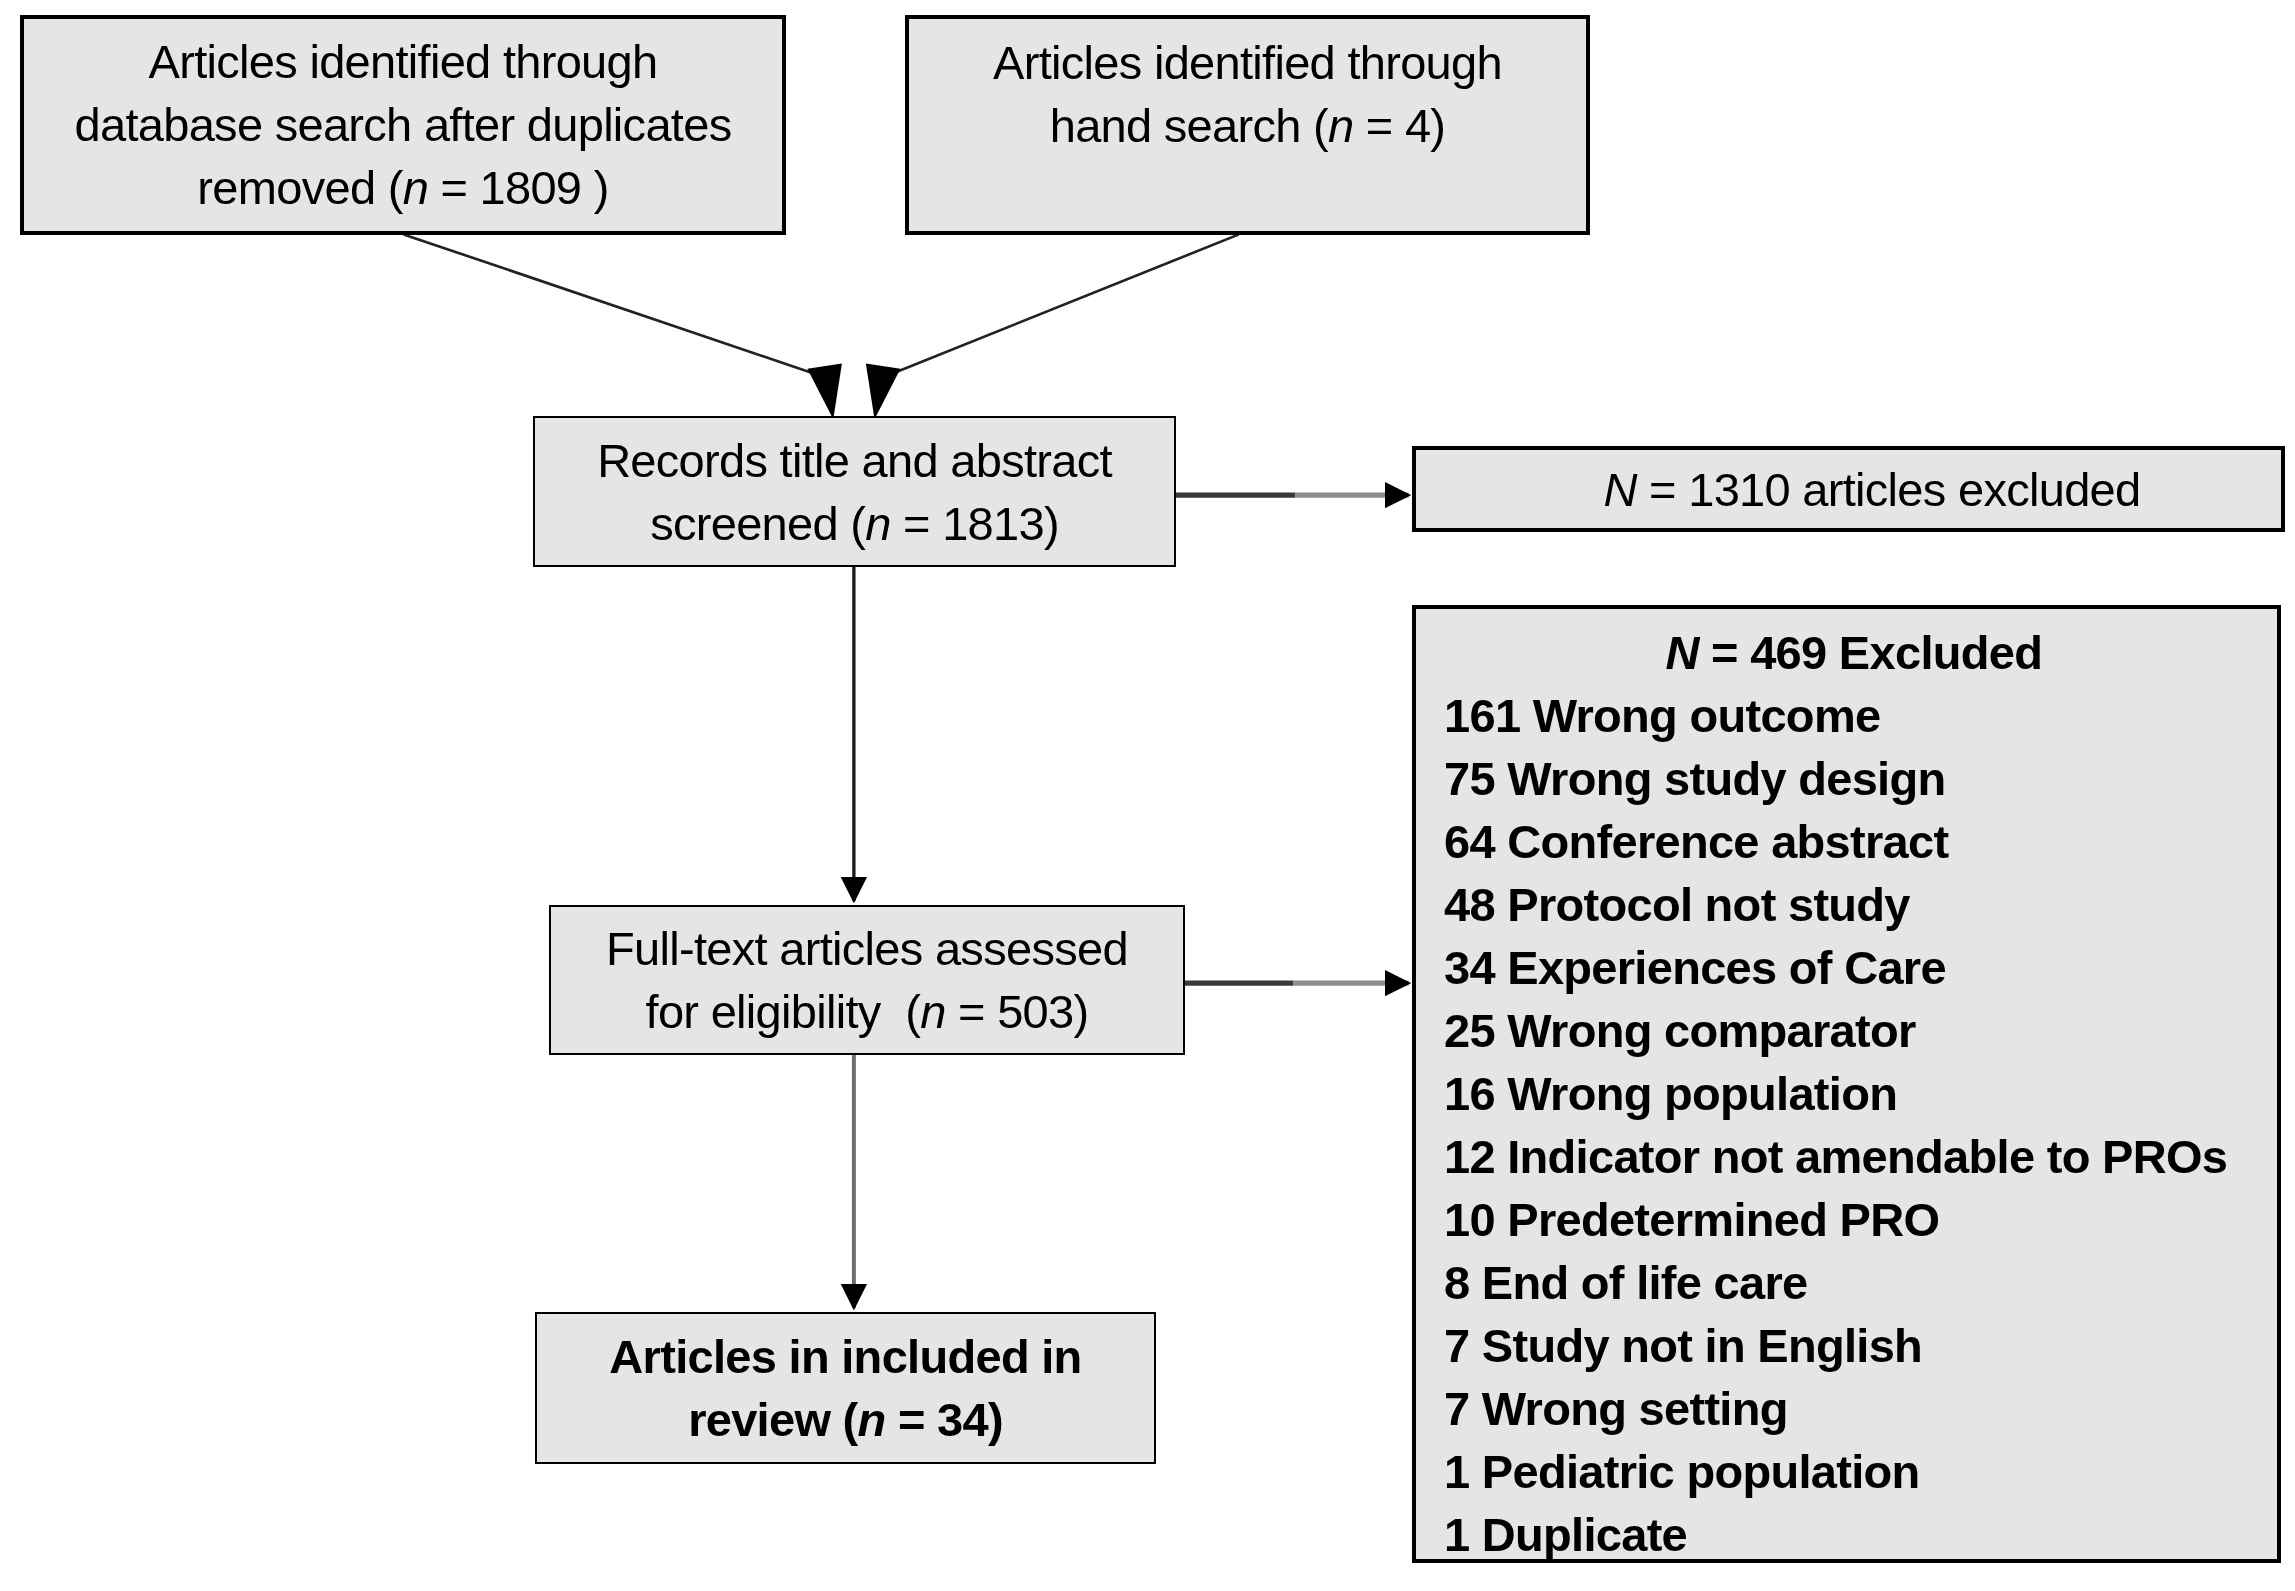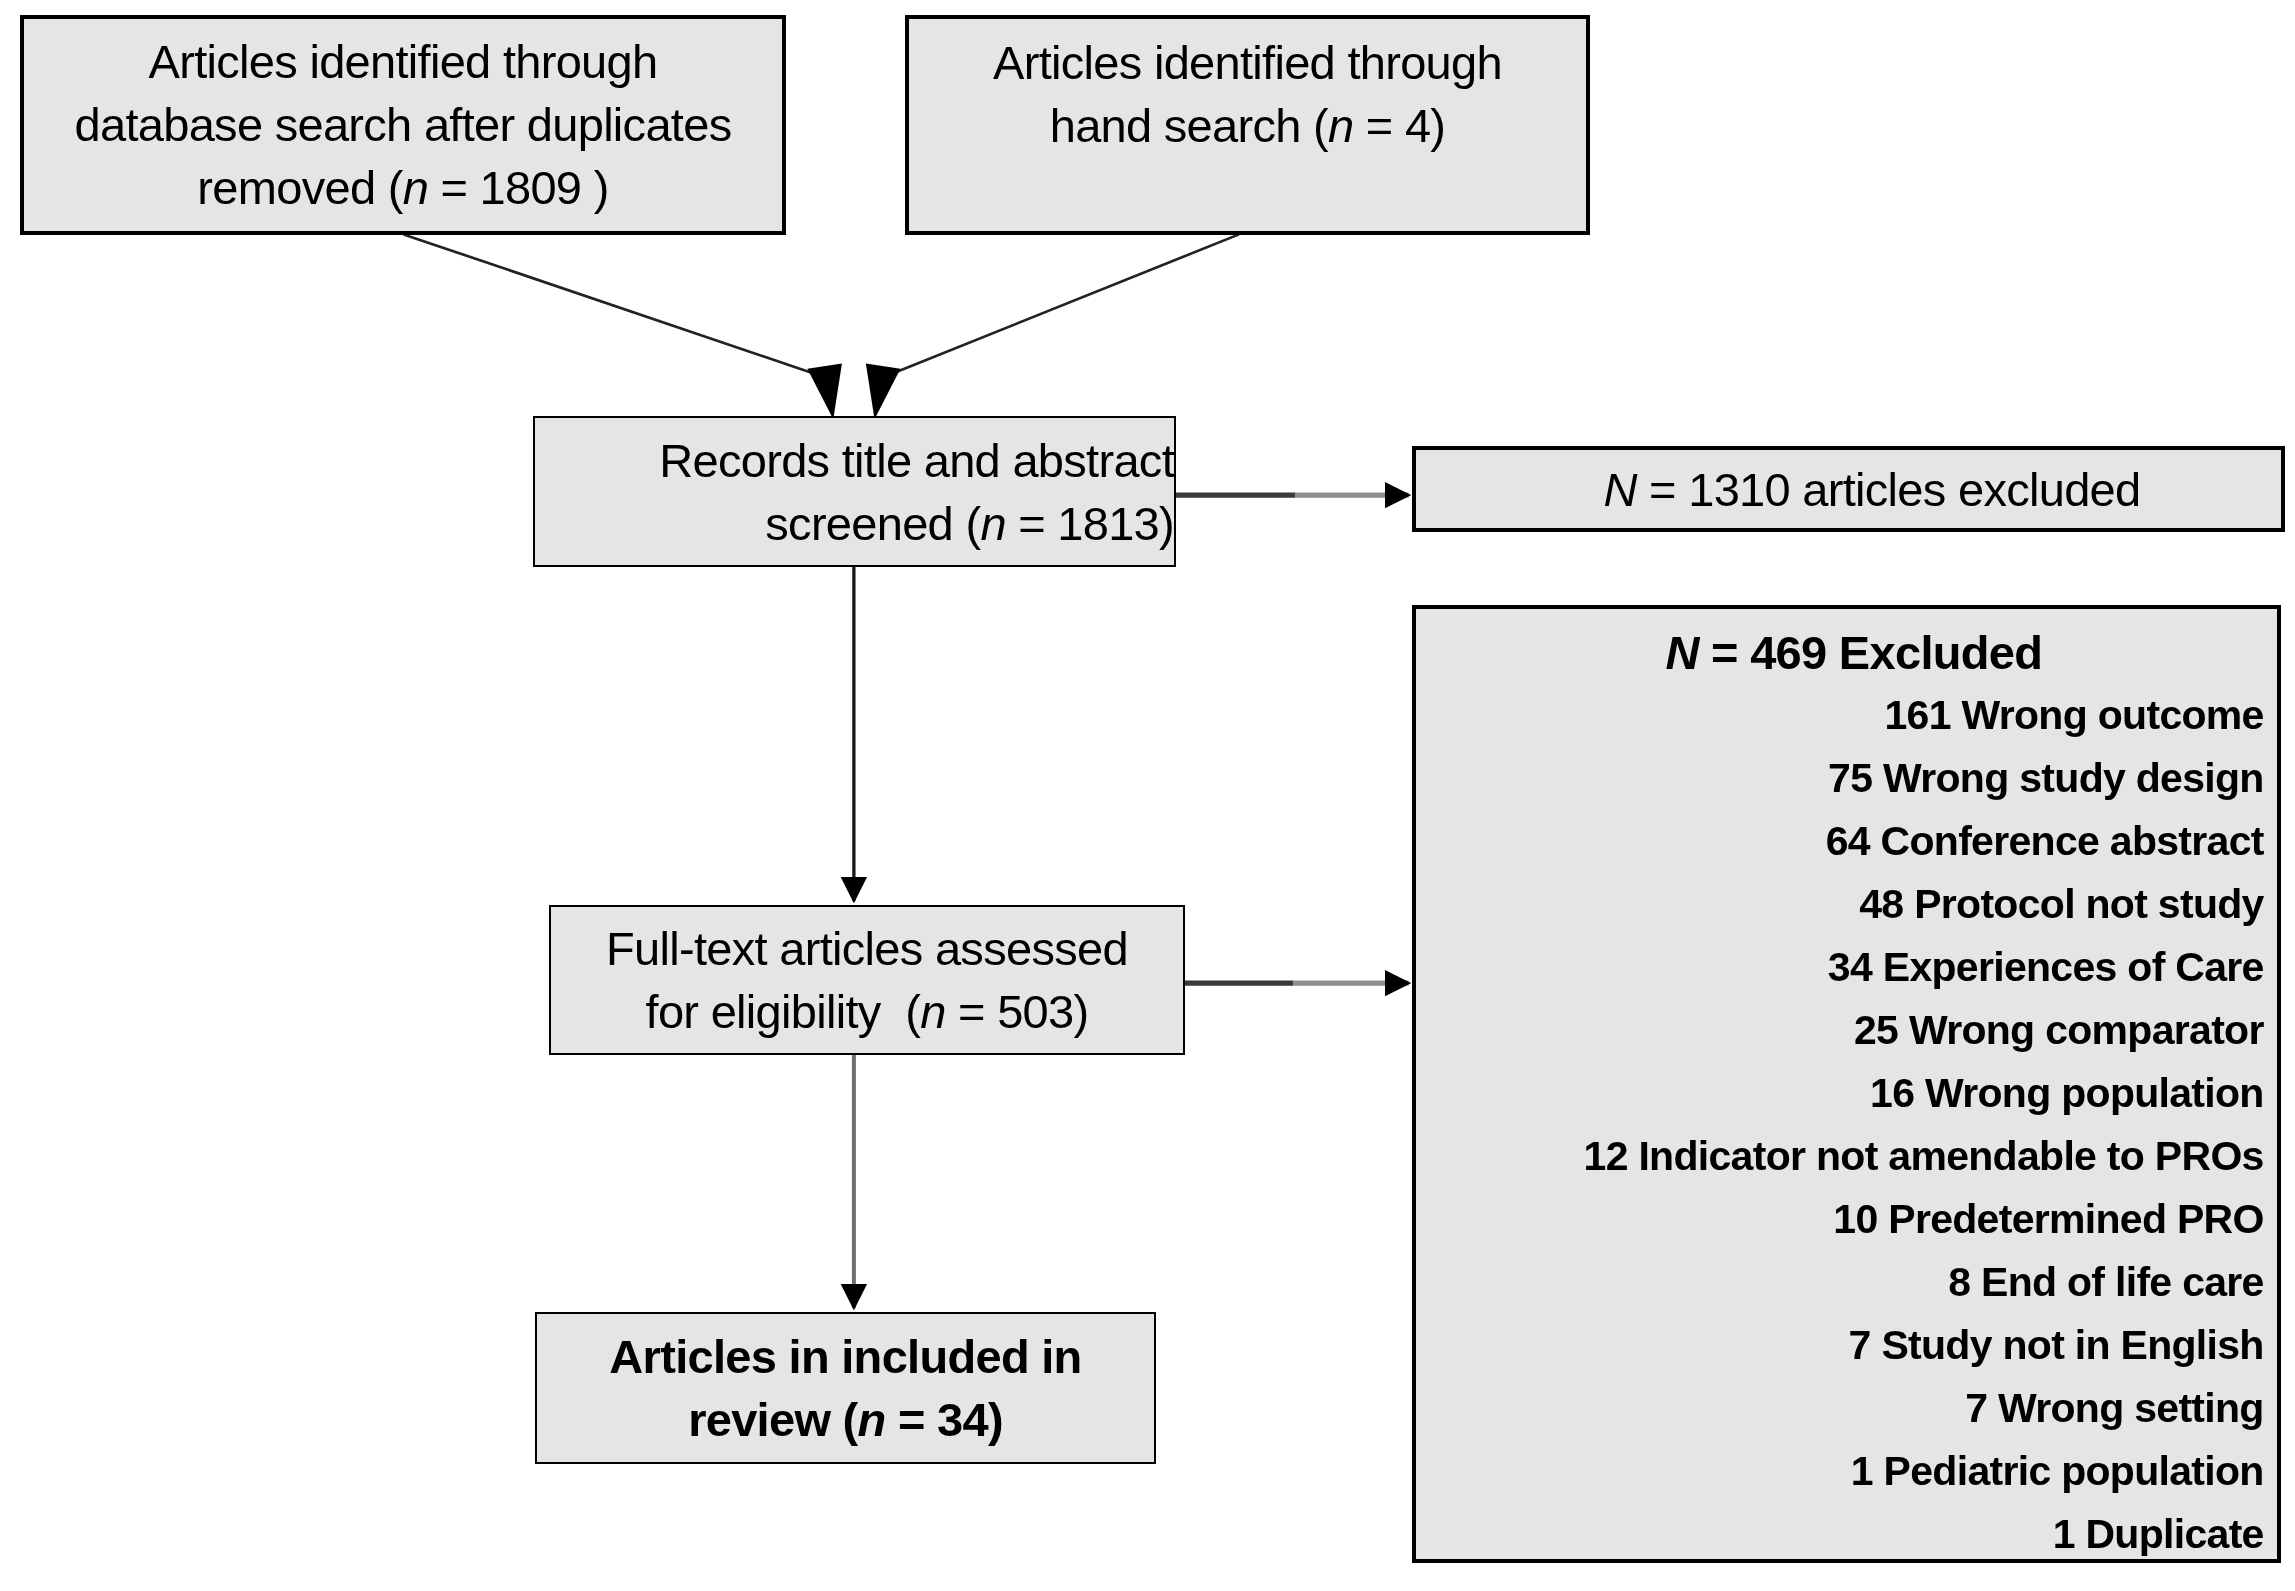--- a/index.html
+++ b/index.html
@@ -26,36 +26,36 @@
   .line {
     font-size: 47px;
     line-height: 63px;
     letter-spacing: -0.7px;
     white-space: pre;
     text-align: center;
   }
   .it { font-style: italic; }
   .b1 { left: 20px;   top: 14.6px;   width: 766px; height: 220px; }
   .b2 { left: 905px; top: 14.6px;   width: 685px; height: 220px; justify-content: flex-start; padding-top: 12px; }
-  .b3 { left: 533px;  top: 416px;  width: 643px;  height: 151px; border-width: 2.7px; align-items: flex-end; }
+  .b3 { left: 533px;  top: 416px;  width: 643px;  height: 151px; border-width: 2.7px; }
   .b4 { left: 1412px; top: 446px;  width: 873px; height: 86px; padding-left: 47px; }
   .b5 { left: 549px;  top: 905px; width: 636px;  height: 150px; border-width: 2.7px; }
   .b6 {
     left: 1412px; top: 605px; width: 869px; height: 958px;
     justify-content: flex-start; align-items: stretch;
     padding: 12px 13.3px 0 28px;
     font-weight: bold;
   }
   .b6 .hdr { text-align: center; }
   .reason {
-    font-size: 41px;
+    font-size: 47px;
     line-height: 63px;
     letter-spacing: -0.7px;
     white-space: pre;
-    text-align: right;
+    text-align: left;
   }
   .b7 { left: 535px;  top: 1312px; width: 621px;  height: 152px; border-width: 2.7px; font-weight: bold; }
 </style>
 </head>
 <body>
 
 <div id="canvas">
 
   <svg class="arrows" width="2295" height="1592" viewBox="0 0 3451 2393">
     <defs>

